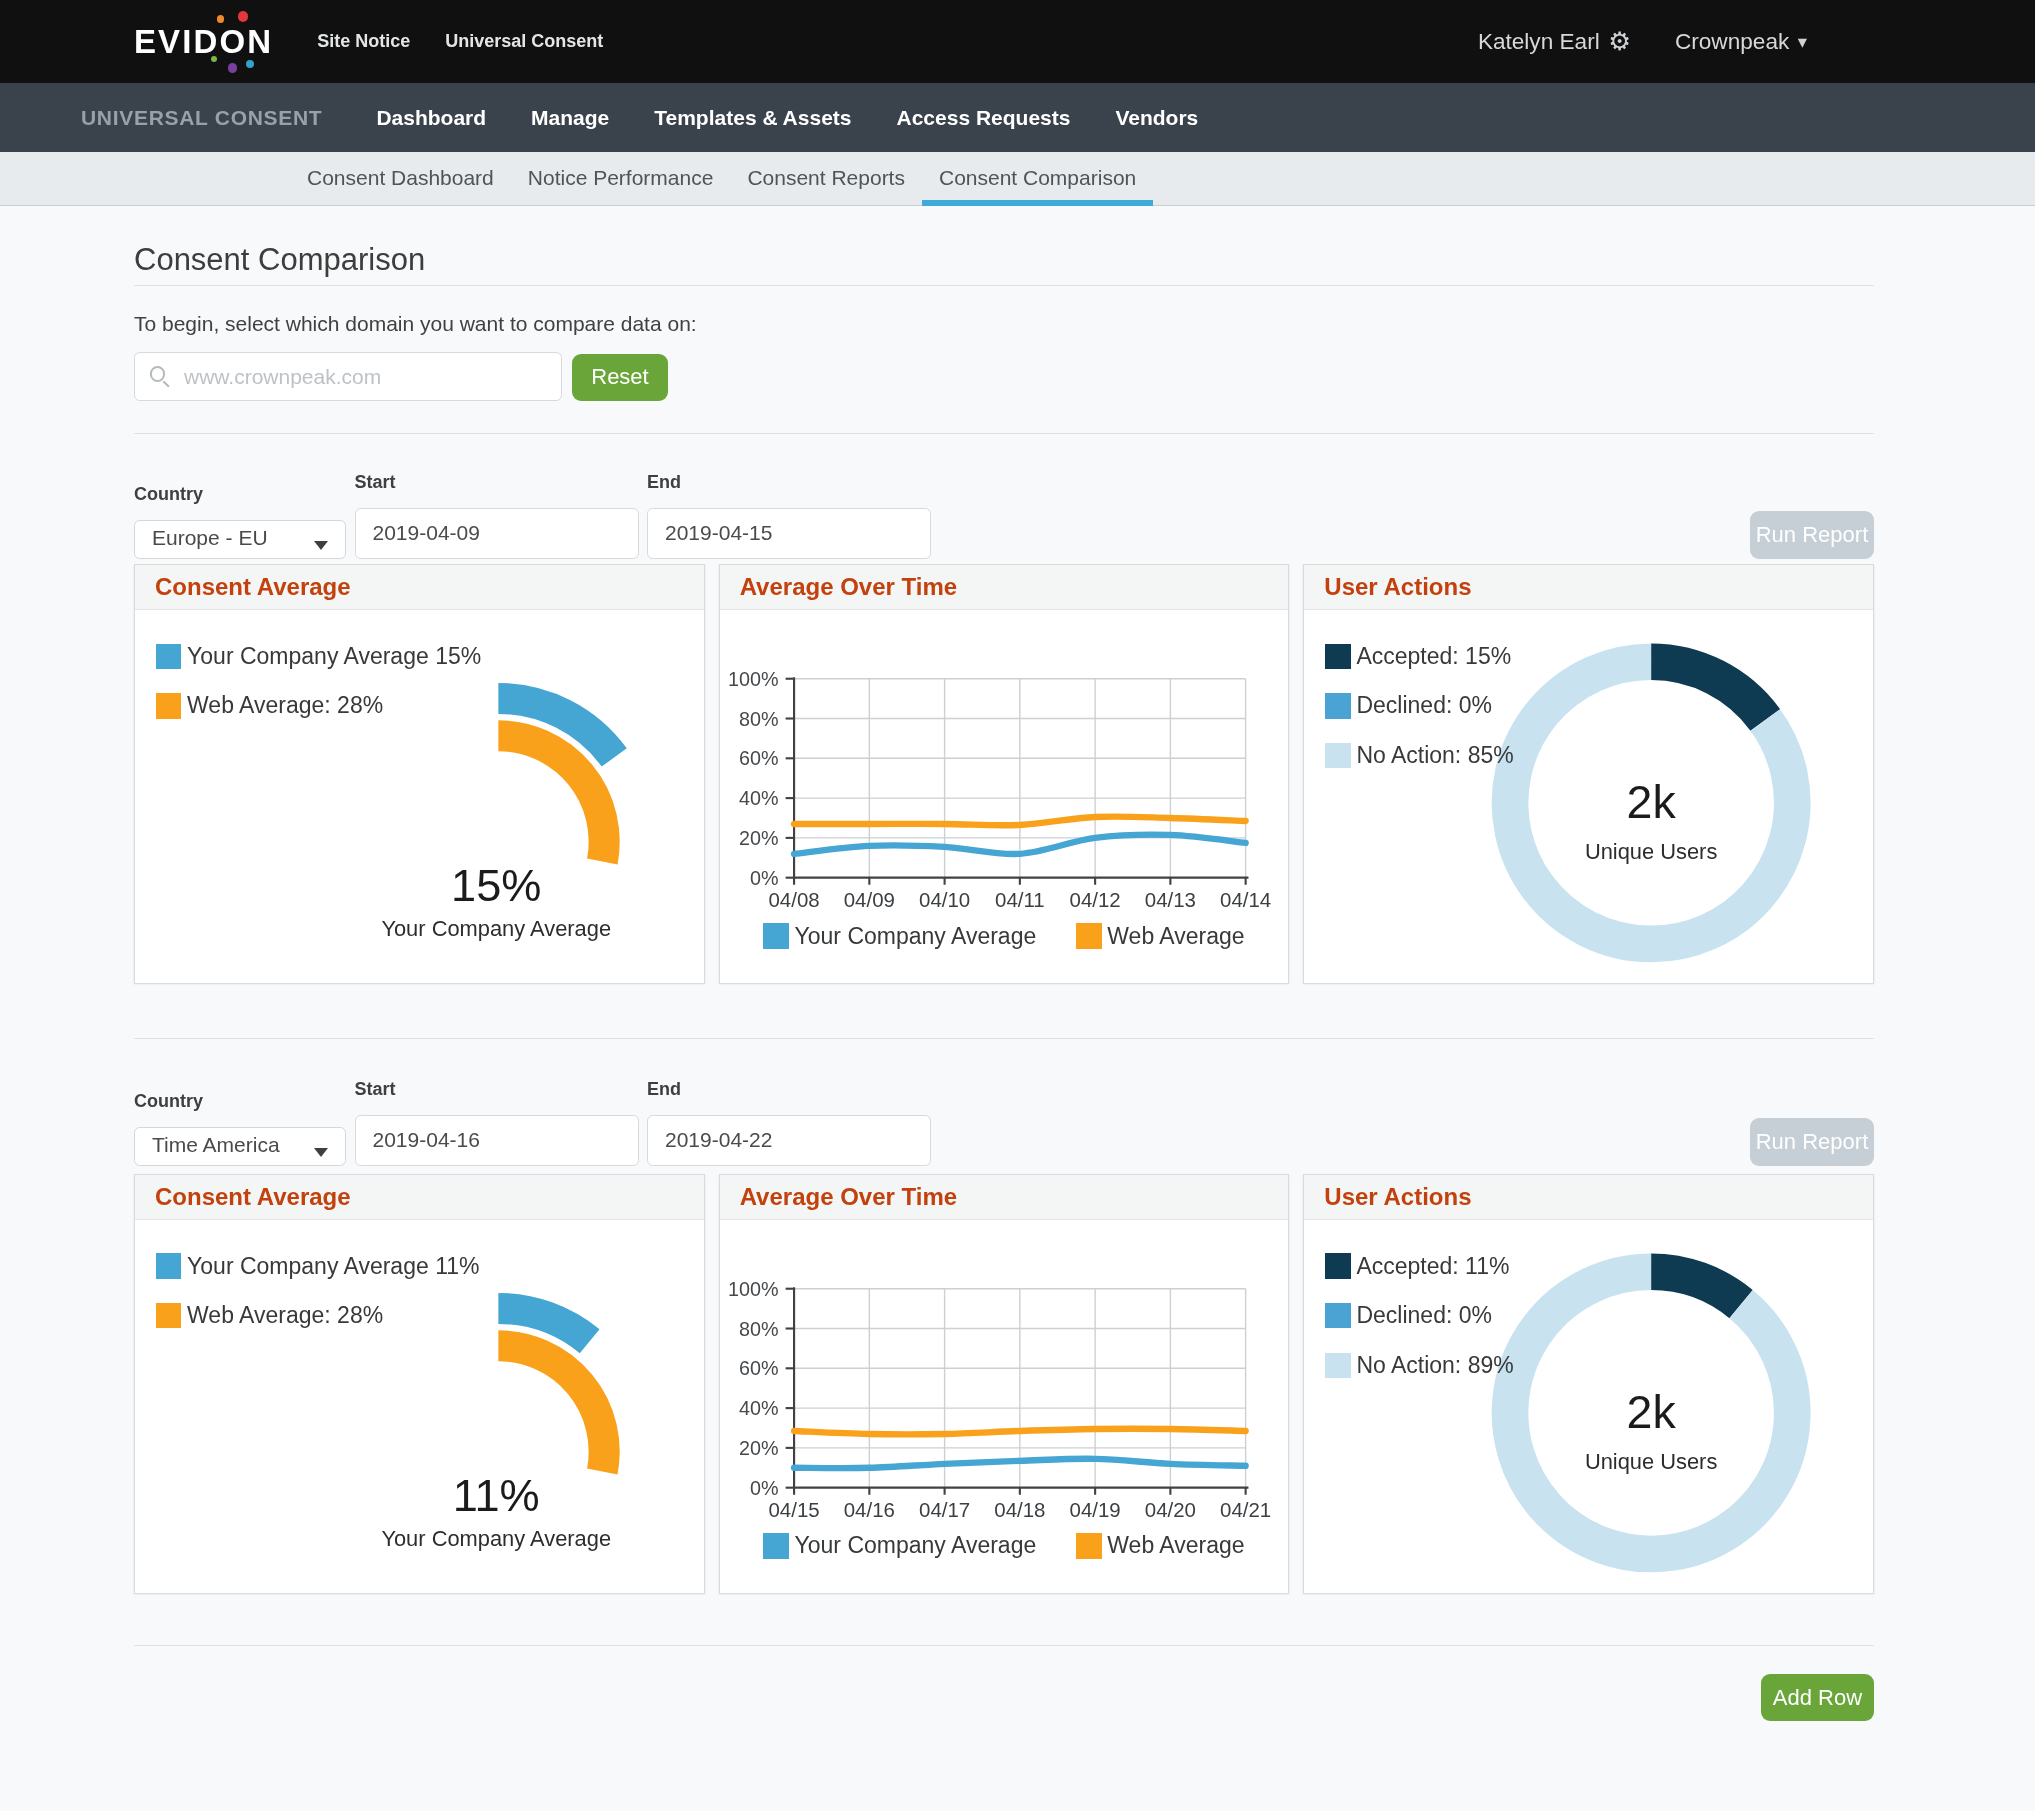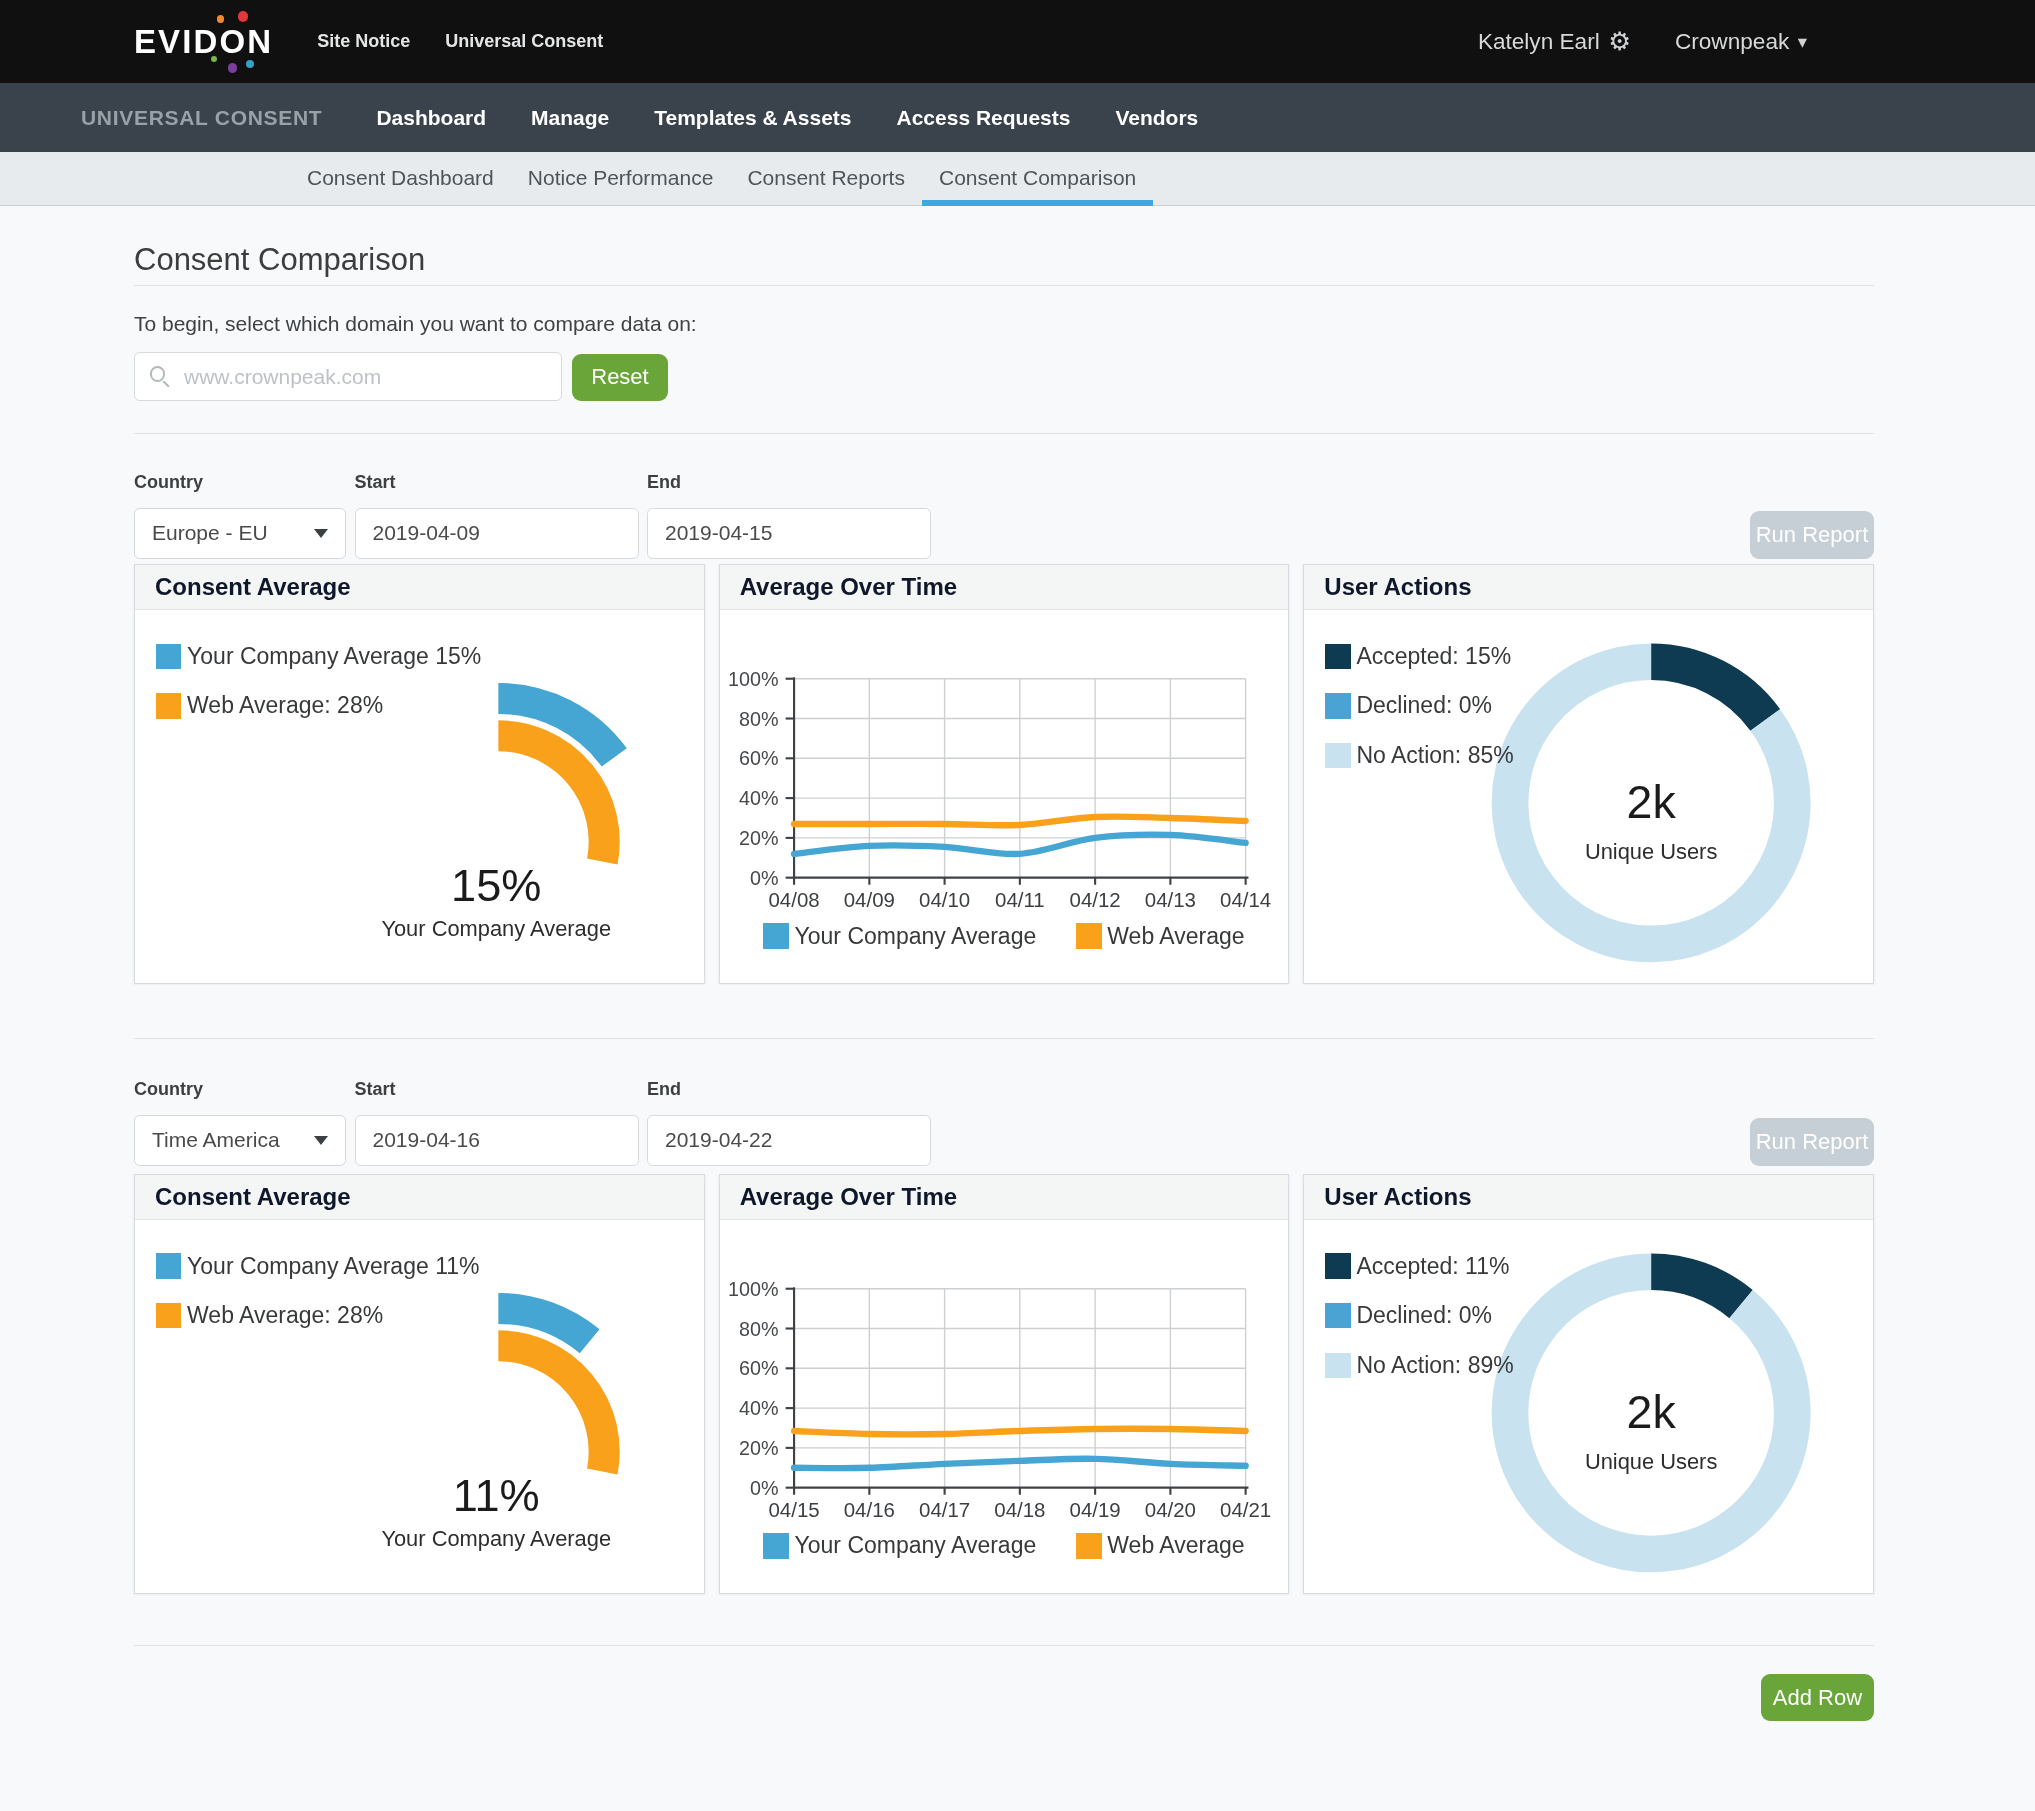--- a/index.html
+++ b/index.html
@@ -82,22 +82,22 @@
   .btn-run { width:124px; height:48px; background:#c6cfd5; margin-left:auto; cursor:default; }
   .btn-add { width:113px; height:47px; margin-top:28px; float:right; }
   
   .filter-row { display:flex; align-items:flex-end; }
   .filter-row.r1 { margin-top:35px; }
   .filter-row.r2 { margin-top:37px; }
   .field { display:flex; flex-direction:column; }
   .field + .field { margin-left:8.5px; }
   .field-label { font-size:18px; font-weight:bold; color:#3c4043; line-height:27px; margin-bottom:11.3px; }
   .select-box {
-    width:212px; height:51px; border:1.4px solid #d3d7da; border-radius:5.7px; background:#fff;
-    display:flex; align-items:center; padding:16px 17px; font-size:21px; color:#4a4a4a;
+    width:212px; height:39px; border:1.4px solid #d3d7da; border-radius:5.7px; background:#fff;
+    display:flex; align-items:flex-end; padding:8px 17px; font-size:21px; color:#4a4a4a;
     cursor:pointer; position:relative;
   }
   .select-caret {
     margin-left:auto; width:0; height:0;
     border-left:7px solid transparent; border-right:7px solid transparent;
     border-top:9.2px solid #3c4043;
   }
   .date-input {
     width:284px; height:51px; border:1.4px solid #d6dadd; border-radius:5.7px; background:#fff;
     font-size:21px; color:#4b4b4b; padding:0 17px; outline:none;
@@ -106,21 +106,21 @@
   
   .panel-row { display:flex; gap:14px; margin-top:5.7px; }
   .panel-row.second { margin-top:8.5px; }
   .panel {
     flex:1; height:420px; background:#fff; border:0.7px solid #d9dcde;
     box-shadow:0 1.4px 2.1px rgba(0,0,0,0.10); display:flex; flex-direction:column;
   }
   .panel-header {
     height:45px; background:#f4f5f5; border-bottom:0.7px solid #e2e4e5;
     display:flex; align-items:center; padding-left:20px;
-    font-size:24px; font-weight:bold; color:#0f172a;text-align:center;
+    font-size:24px; font-weight:bold; color:#c2410c;text-align:center;
   }
   .panel-body { position:relative; flex:1; }
   .chart-abs { position:absolute; inset:0; }
   .chart-abs svg { width:100%; height:100%; }
   .panel-legend { position:absolute; top:32.5px; left:21px; z-index:2; }
   .legend-item { display:flex; align-items:center; margin-bottom:22.6px; }
   .legend-swatch { width:25.4px; height:25.4px; margin-right:5.7px; flex:none; }
   .legend-label { font-size:23px; color:#37393b; }
   
   .line-body { display:flex; flex-direction:column; align-items:center; }

